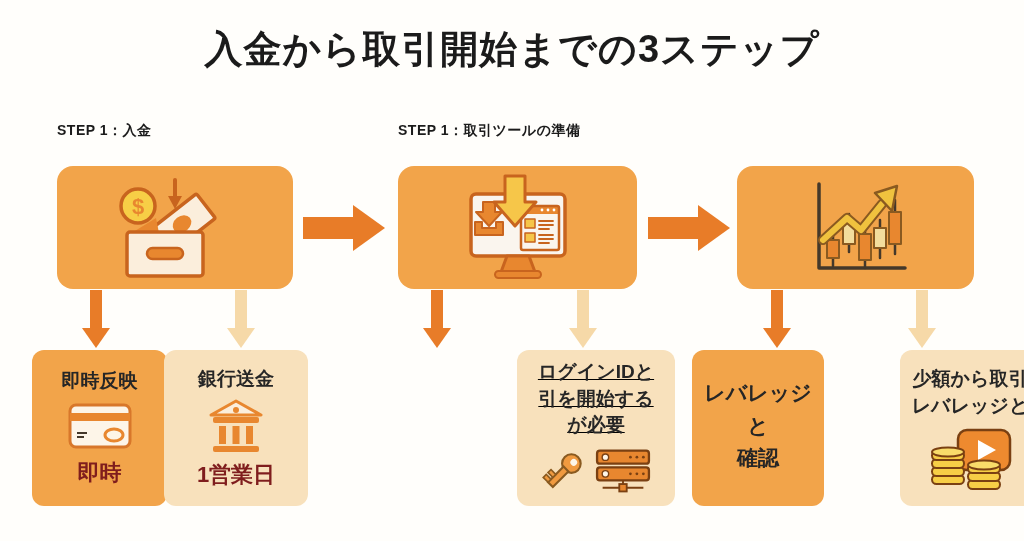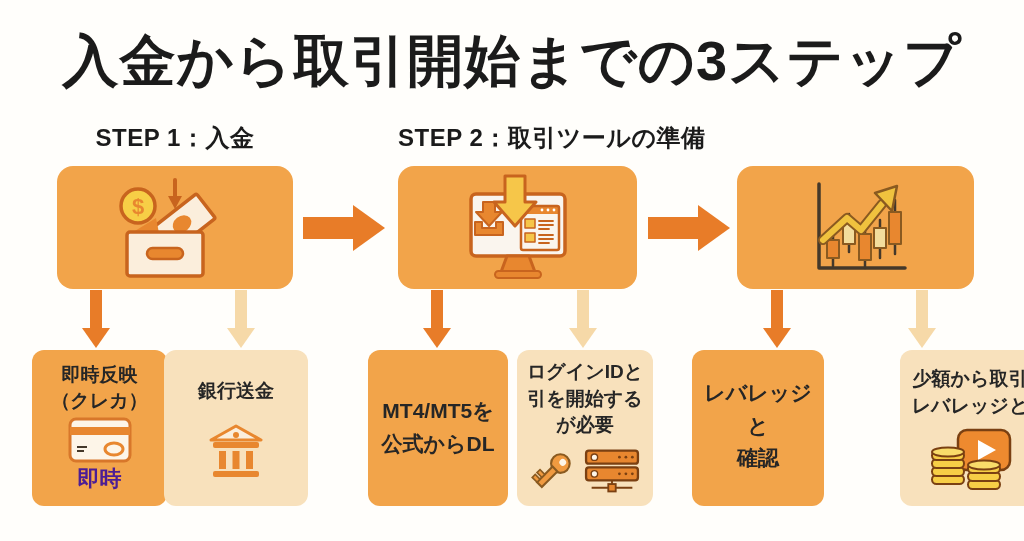--- a/index.html
+++ b/index.html
@@ -5,26 +5,26 @@
   html,body{margin:0;padding:0;}
   body{
     width:1024px;height:541px;
     background:#FFFEFB;
     font-family:"Liberation Sans","DejaVu Sans",sans-serif;
     position:relative;overflow:hidden;
   }
   .canvas{position:absolute;inset:0;}
   .title{
     position:absolute;top:24px;left:0;width:1024px;
-    text-align:center;font-size:56px;font-weight:900;
+    text-align:center;font-size:38px;font-weight:900;
     color:#1B1B1B;margin:0;letter-spacing:1px;
   }
   .step-header{
     position:absolute;top:122px;height:30px;
-    text-align:center;font-size:24px;font-weight:800;color:#1B1B1B;
+    font-size:14px;font-weight:800;color:#1B1B1B;
     letter-spacing:0.5px;white-space:nowrap;
   }
   .main-box{
     position:absolute;top:166px;height:123px;border-radius:16px;
     background:#F2A44A;display:flex;align-items:center;justify-content:center;
   }
   
   .h-arrow{position:absolute;top:205px;height:46px;display:flex;align-items:center;}
   .h-arrow .shaft{width:50px;height:22px;background:#E87C28;}
   .h-arrow .head{width:0;height:0;border-top:23px solid transparent;border-bottom:23px solid transparent;border-left:32px solid #E87C28;}
@@ -38,36 +38,36 @@
   .v-arrow.light .head{border-top-color:#F6D9A8;}
   
   .card{
     position:absolute;top:350px;height:156px;border-radius:12px;
     box-sizing:border-box;padding:10px 4px;
     display:flex;flex-direction:column;align-items:center;
   }
   .card.solid{background:#F2A44A;}
   .card.light{background:#F8E1BC;}
   .card .lines{font-weight:800;font-size:19px;line-height:1.4;text-align:center;color:#262626;}
-  .card .footer{font-weight:800;font-size:22px;color:#4c1d95;}
+  .card .footer{font-weight:800;font-size:22px;color:#7f1d1d;}
   .card.spread{justify-content:space-evenly;}
   .card.center{justify-content:center;}
   .card.center .lines{font-size:21px;line-height:1.55;}
   .card.stack{justify-content:center;gap:8px;}
   .icon-row{display:flex;align-items:center;gap:10px;}
 </style>
 </head>
 <body>
 
 <div class="canvas">
 
   <h1 class="title">入金から取引開始までの3ステップ</h1>
 
   <div class="step-header" style="left:57px;width:236px;">STEP 1：入金</div>
-  <div class="step-header" style="left:398px;width:239px;">STEP 2：取引ツールの準備</div>
+  <div class="step-header" style="left:398px;width:239px;">STEP 1：取引ツールの準備</div>
 
   <div class="main-box" style="left:57px;width:236px;">
     <svg width="150" height="112" viewBox="0 0 150 112">
       <g stroke-linejoin="round" stroke-linecap="round">
         <path d="M75,8 v16" stroke="#C8641E" stroke-width="4" fill="none"></path>
         <polygon points="68,24 82,24 75,37" fill="#C8641E"></polygon>
         <circle cx="38" cy="34" r="17" fill="#F7CE46" stroke="#C8641E" stroke-width="3.5"></circle>
         <text x="38" y="42" text-anchor="middle" font-size="22" font-weight="bold" fill="#E8872F">$</text>
         <g transform="rotate(-38 82 52)">
           <rect x="52" y="37" width="60" height="31" rx="2" fill="#FBEEDC" stroke="#C8641E" stroke-width="3.5"></rect>
@@ -153,21 +153,20 @@
       <div class="head"></div>
     </div>
   <div class="v-arrow light" style="left:908px;">
       <div class="shaft"></div>
       <div class="head"></div>
     </div>
 
   <div class="card solid spread" style="left:32px;width:135px;">
     <div class="lines">
       <div>即時反映</div>
-      <div>（クレカ）</div>
     </div>
     <svg width="64" height="46" viewBox="0 0 64 46">
       <rect x="2" y="2" width="60" height="42" rx="6" fill="#FDF5E8" stroke="#D8772A" stroke-width="3"></rect>
       <rect x="2" y="10" width="60" height="8" fill="#E8872F"></rect>
       <path d="M9,30 h10 M9,34 h7" stroke="#44382A" stroke-width="2.2" fill="none"></path>
       <ellipse cx="46" cy="32" rx="9" ry="6" fill="#FDF5E8" stroke="#E8872F" stroke-width="3"></ellipse>
     </svg>
     <div class="footer">即時</div>
   </div>
 
@@ -177,30 +176,25 @@
     </div>
     <svg width="58" height="54" viewBox="0 0 58 54">
       <polygon points="29,2 54,16 4,16" fill="#FBEEDC" stroke="#E8872F" stroke-width="3" stroke-linejoin="round"></polygon>
       <circle cx="29" cy="11" r="3" fill="#E8872F"></circle>
       <rect x="6" y="18" width="46" height="6" rx="2" fill="#E8872F"></rect>
       <rect x="12" y="27" width="7" height="18" fill="#E8872F"></rect>
       <rect x="25.5" y="27" width="7" height="18" fill="#E8872F"></rect>
       <rect x="39" y="27" width="7" height="18" fill="#E8872F"></rect>
       <rect x="6" y="47" width="46" height="6" rx="2" fill="#E8872F"></rect>
     </svg>
-  </div>
-
-  <div class="card solid center" style="left:368px;width:140px;">
-    <div class="lines">
-      <div>MT4/MT5を</div>
-      <div>公式からDL</div>
-    </div>
-  </div>
-
-  <div class="card light stack" style="left:517px;width:136px;">
+    <div class="footer">1営業日</div>
+  </div>
+
+
+  <div class="card light stack" style="left:517px;width:158px;text-decoration:underline;">
     <div class="lines">
       <div>ログインIDと</div>
       <div>引を開始する</div>
       <div>が必要</div>
     </div>
     <div class="icon-row">
       <svg width="44" height="44" viewBox="0 0 52 52">
         <g transform="rotate(45 26 26)">
           <circle cx="26" cy="12" r="11" fill="#F09A40" stroke="#8A5A20" stroke-width="2.5"></circle>
           <circle cx="27" cy="9" r="4" fill="#FDF5E8"></circle>

